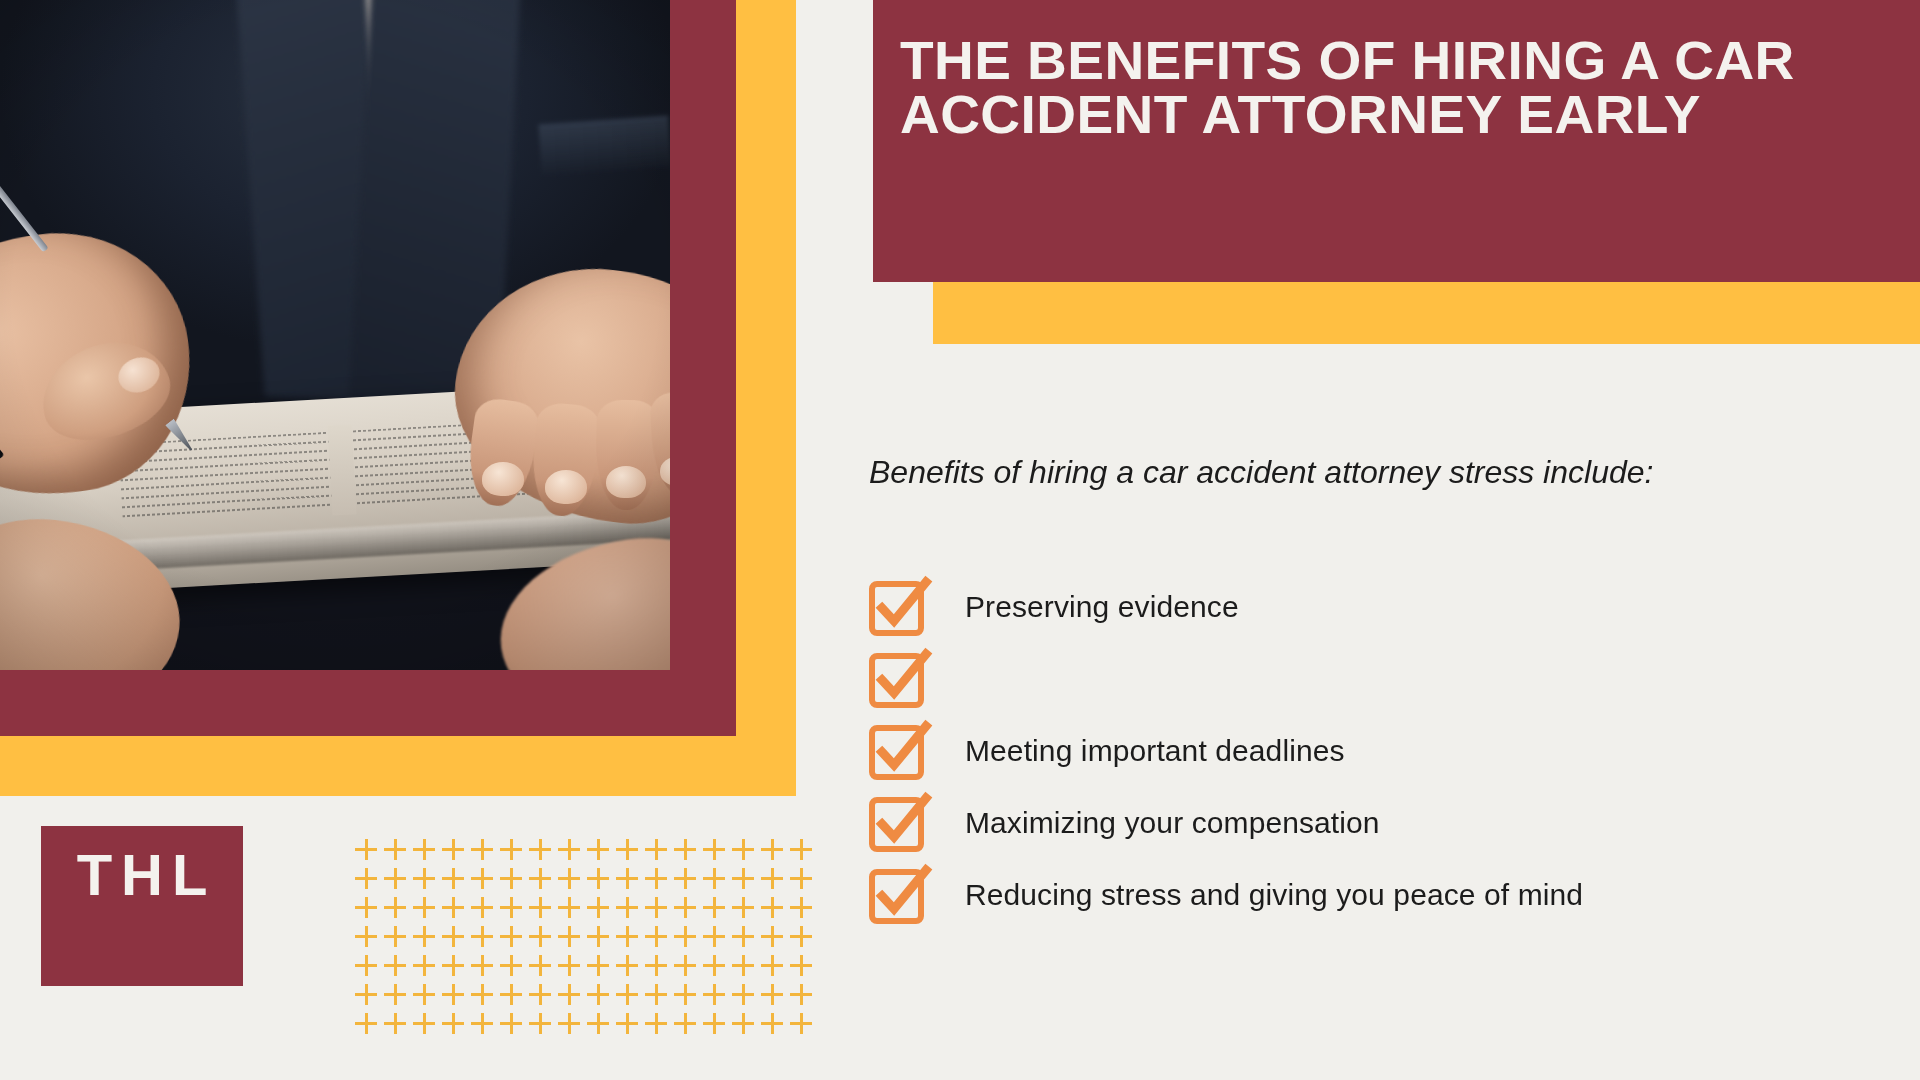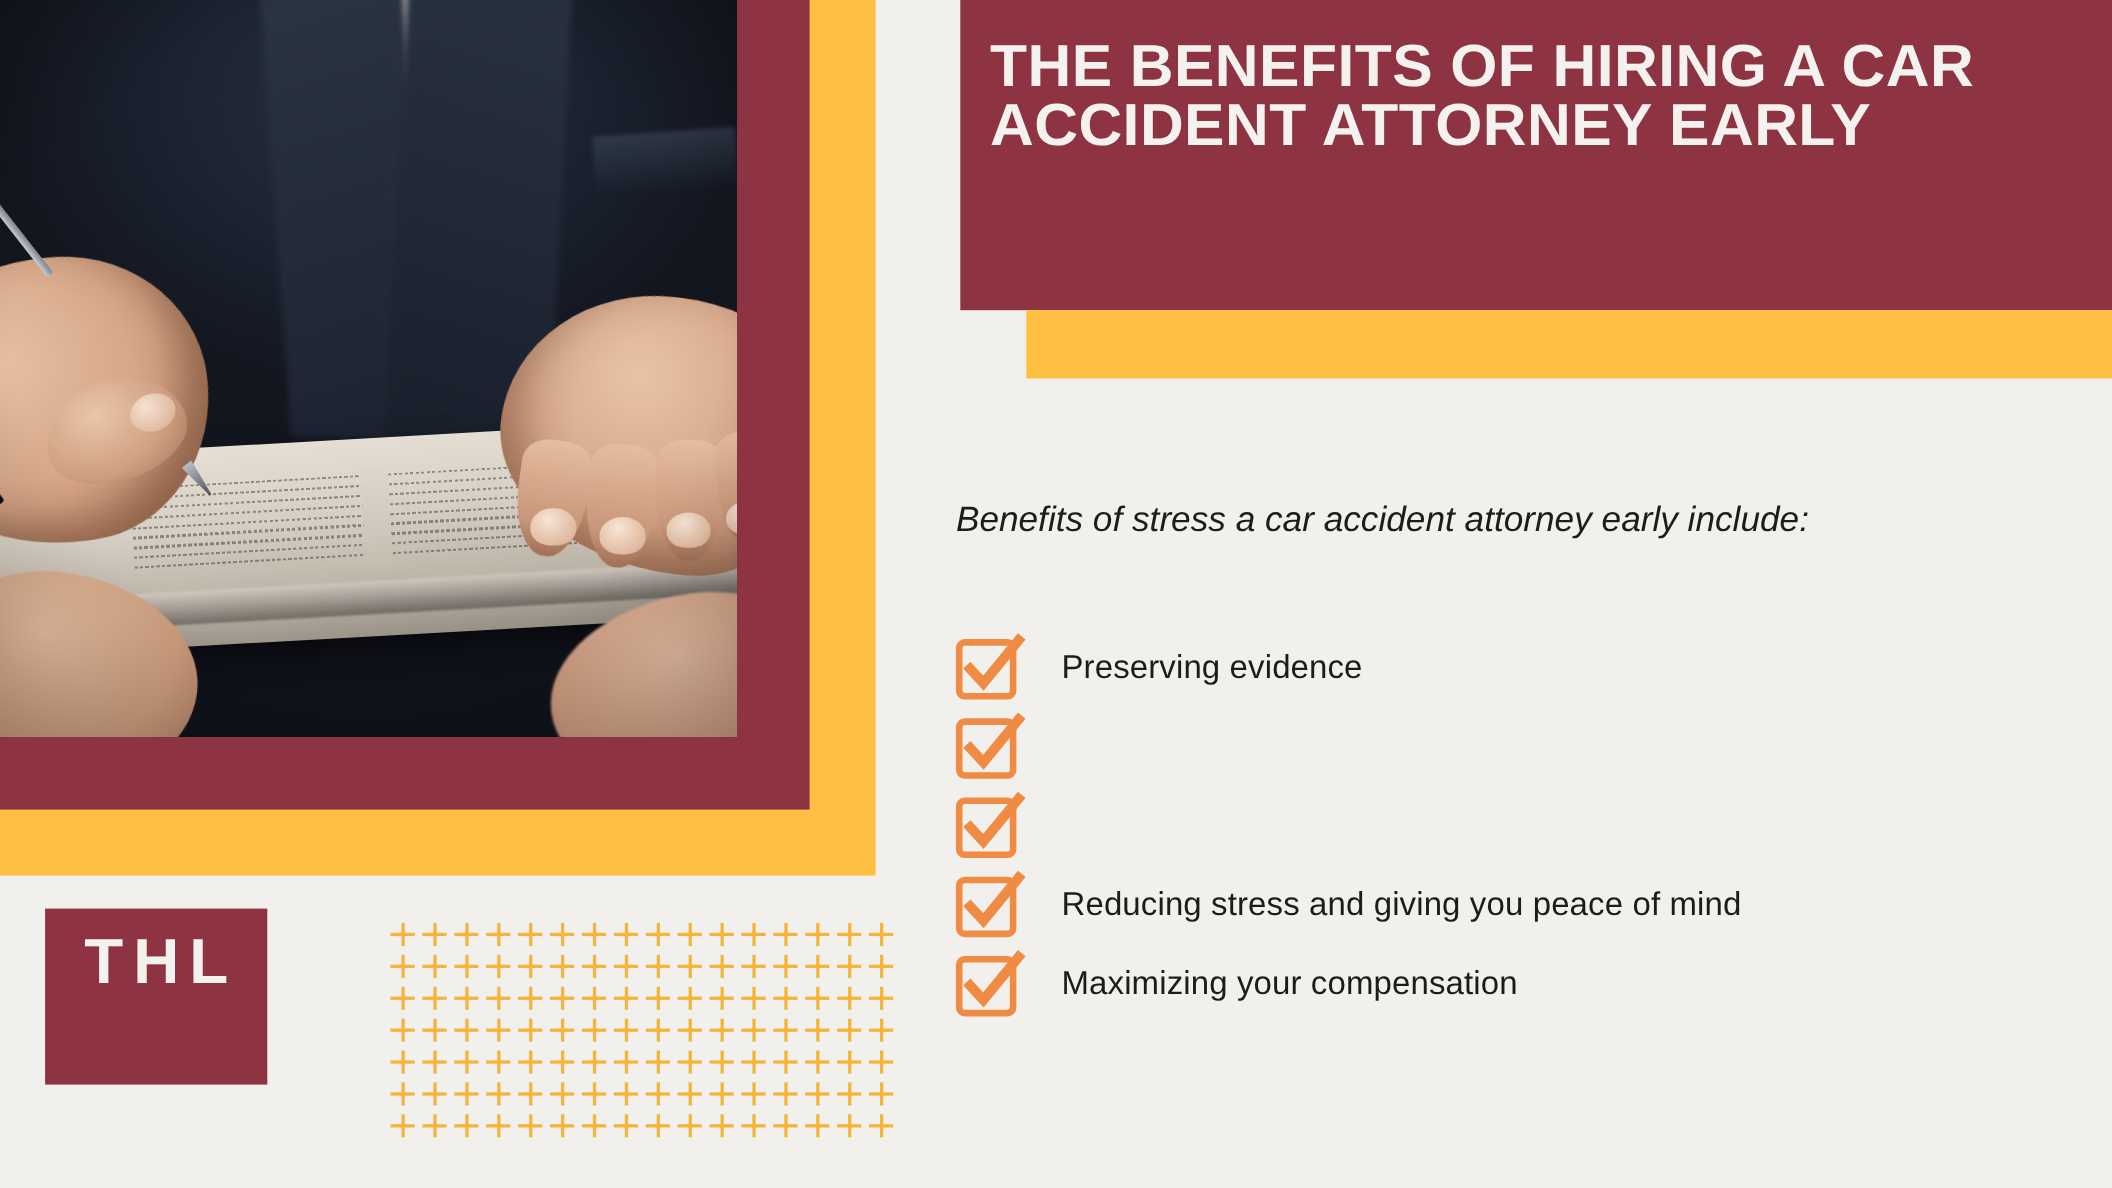--- a/index.html
+++ b/index.html
@@ -418,21 +418,21 @@
 
       <div class="photo-vignette"></div>
     </div>
   </div>
 
   <div class="title-band">
     <div class="title-text">The Benefits of Hiring a Car Accident Attorney Early</div>
   </div>
   <div class="yellow-band"></div>
 
-  <div class="intro">Benefits of stress a car accident attorney early include:</div>
+  <div class="intro">Benefits of hiring a car accident attorney stress include:</div>
 
   <div class="checklist">
 
     <div class="check-item">
       <span class="checkbox">
         <svg viewBox="0 0 58 58" xmlns="http://www.w3.org/2000/svg">
           <rect x="3" y="6" width="49" height="49" rx="5" ry="5" fill="none" stroke="#ef8b42" stroke-width="6"></rect>
           <path d="M13 30 L25 43 L57 4" fill="none" stroke="#ef8b42" stroke-width="9" stroke-linecap="square" stroke-linejoin="miter"></path>
         </svg>
       </span>
@@ -448,42 +448,43 @@
       </span>
     </div>
 
     <div class="check-item">
       <span class="checkbox">
         <svg viewBox="0 0 58 58" xmlns="http://www.w3.org/2000/svg">
           <rect x="3" y="6" width="49" height="49" rx="5" ry="5" fill="none" stroke="#ef8b42" stroke-width="6"></rect>
           <path d="M13 30 L25 43 L57 4" fill="none" stroke="#ef8b42" stroke-width="9" stroke-linecap="square" stroke-linejoin="miter"></path>
         </svg>
       </span>
+      <span class="check-label">Meeting important deadlines</span>
+    </div>
+
+    <div class="check-item">
+      <span class="checkbox">
+        <svg viewBox="0 0 58 58" xmlns="http://www.w3.org/2000/svg">
+          <rect x="3" y="6" width="49" height="49" rx="5" ry="5" fill="none" stroke="#ef8b42" stroke-width="6"></rect>
+          <path d="M13 30 L25 43 L57 4" fill="none" stroke="#ef8b42" stroke-width="9" stroke-linecap="square" stroke-linejoin="miter"></path>
+        </svg>
+      </span>
+      <span class="check-label">Maximizing your compensation</span>
     </div>
 
     <div class="check-item">
       <span class="checkbox">
         <svg viewBox="0 0 58 58" xmlns="http://www.w3.org/2000/svg">
           <rect x="3" y="6" width="49" height="49" rx="5" ry="5" fill="none" stroke="#ef8b42" stroke-width="6"></rect>
           <path d="M13 30 L25 43 L57 4" fill="none" stroke="#ef8b42" stroke-width="9" stroke-linecap="square" stroke-linejoin="miter"></path>
         </svg>
       </span>
       <span class="check-label">Reducing stress and giving you peace of mind</span>
     </div>
 
-    <div class="check-item">
-      <span class="checkbox">
-        <svg viewBox="0 0 58 58" xmlns="http://www.w3.org/2000/svg">
-          <rect x="3" y="6" width="49" height="49" rx="5" ry="5" fill="none" stroke="#ef8b42" stroke-width="6"></rect>
-          <path d="M13 30 L25 43 L57 4" fill="none" stroke="#ef8b42" stroke-width="9" stroke-linecap="square" stroke-linejoin="miter"></path>
-        </svg>
-      </span>
-      <span class="check-label">Maximizing your compensation</span>
-    </div>
-
   </div>
 
   <div class="logo">
     <div class="logo-text">THL</div>
   </div>
 
   <div class="plus-grid" id="plus-grid" style="grid-template-columns: repeat(16, 29px);">
       <div class="plus"></div>
       <div class="plus"></div>
       <div class="plus"></div>

